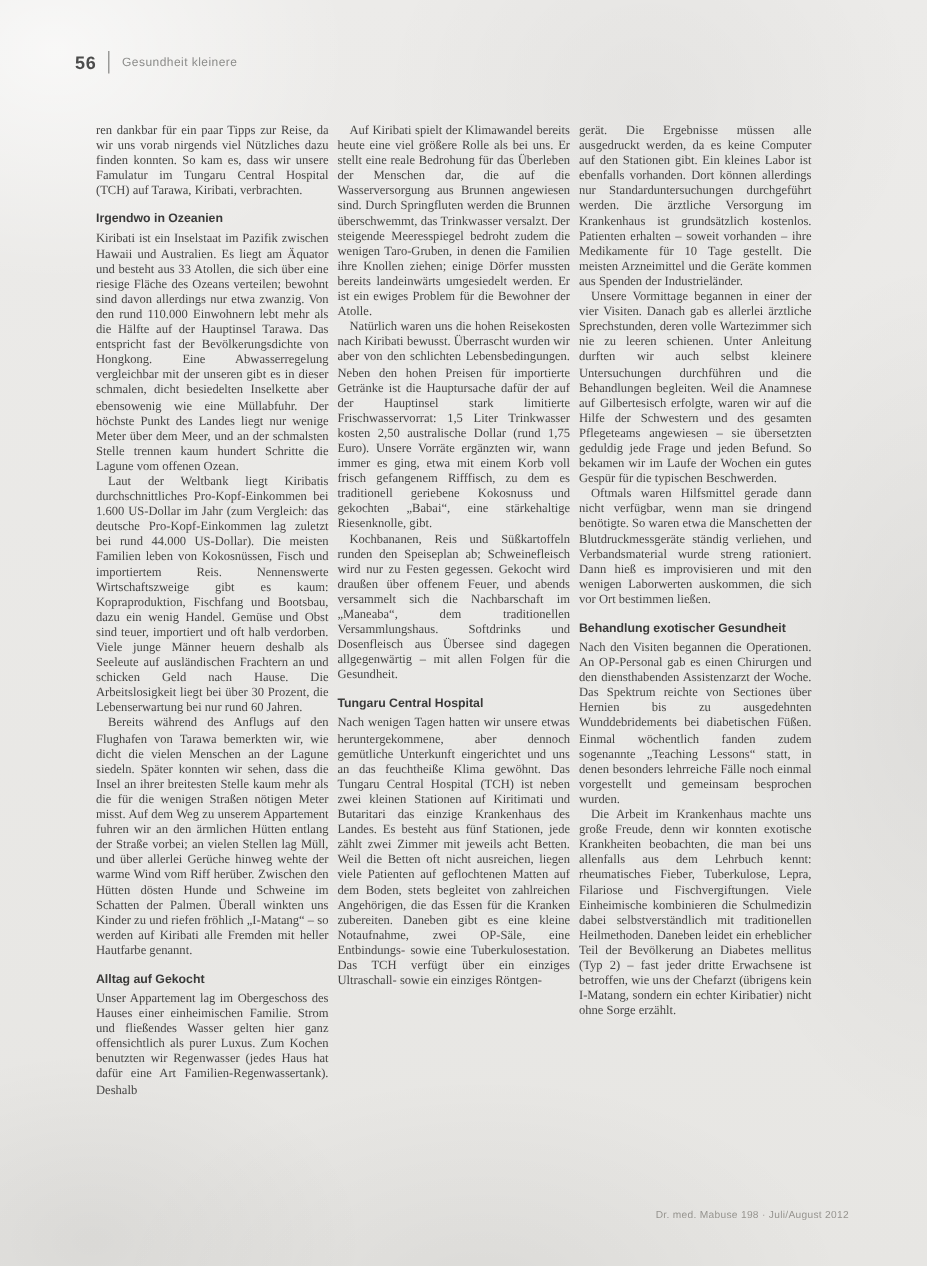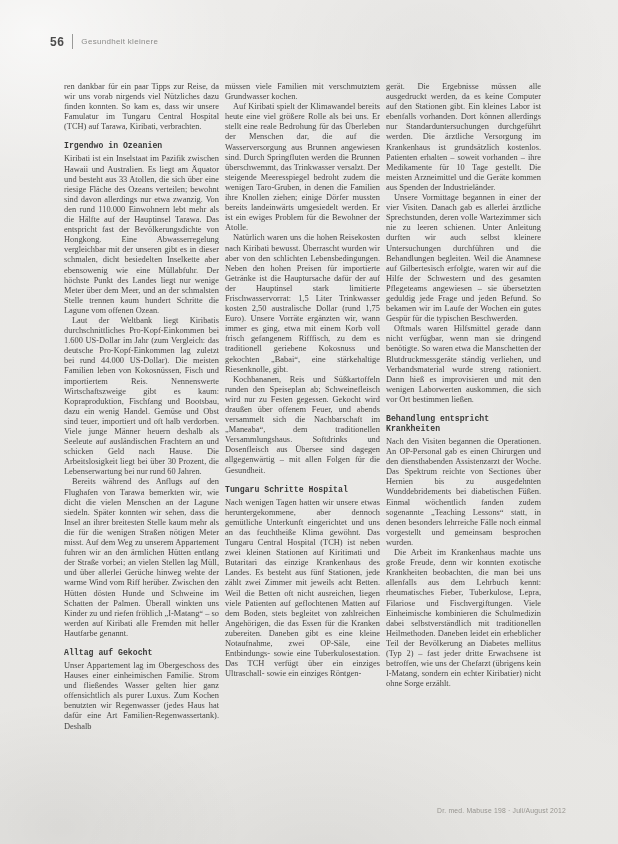--- a/index.html
+++ b/index.html
@@ -34,21 +34,21 @@
   }
   .col{width:155px;flex:0 0 155px;}
   .para{
     margin:0;
     font-size:8.4px;line-height:10.1px;color:#454443;
     text-align:justify;overflow-wrap:break-word;
   }
   .para.indent{text-indent:8px;}
   .subhead{
     margin:9px 0 3px 0;
-    font-family:Liberation Mono, monospace;
+    font-family:Liberation Sans, sans-serif;
     font-size:8.2px;line-height:10px;font-weight:bold;color:#3a3a39;
   }
   .ftr{
     position:absolute;right:52px;bottom:30px;
     font-family:"Liberation Sans", sans-serif;
     font-size:6.8px;color:#96948f;letter-spacing:0.2px;
     filter:blur(0.3px);
   }
 </style>
 </head>
@@ -66,32 +66,31 @@
     <div class="col" id="col-0">
         <p class="para">ren dankbar für ein paar Tipps zur Reise, da wir uns vorab nirgends viel Nützliches dazu finden konnten. So kam es, dass wir unsere Famulatur im Tungaru Central Hospital (TCH) auf Tarawa, Kiribati, verbrachten.</p>
         <h3 class="subhead">Irgendwo in Ozeanien</h3>
         <p class="para">Kiribati ist ein Inselstaat im Pazifik zwischen Hawaii und Australien. Es liegt am Äquator und besteht aus 33 Atollen, die sich über eine riesige Fläche des Ozeans verteilen; bewohnt sind davon allerdings nur etwa zwanzig. Von den rund 110.000 Einwohnern lebt mehr als die Hälfte auf der Hauptinsel Tarawa. Das entspricht fast der Bevölkerungsdichte von Hongkong. Eine Abwasserregelung vergleichbar mit der unseren gibt es in dieser schmalen, dicht besiedelten Inselkette aber ebensowenig wie eine Müllabfuhr. Der höchste Punkt des Landes liegt nur wenige Meter über dem Meer, und an der schmalsten Stelle trennen kaum hundert Schritte die Lagune vom offenen Ozean.</p>
         <p class="para indent">Laut der Weltbank liegt Kiribatis durchschnittliches Pro-Kopf-Einkommen bei 1.600 US-Dollar im Jahr (zum Vergleich: das deutsche Pro-Kopf-Einkommen lag zuletzt bei rund 44.000 US-Dollar). Die meisten Familien leben von Kokosnüssen, Fisch und importiertem Reis. Nennenswerte Wirtschaftszweige gibt es kaum: Kopraproduktion, Fischfang und Bootsbau, dazu ein wenig Handel. Gemüse und Obst sind teuer, importiert und oft halb verdorben. Viele junge Männer heuern deshalb als Seeleute auf ausländischen Frachtern an und schicken Geld nach Hause. Die Arbeitslosigkeit liegt bei über 30 Prozent, die Lebenserwartung bei nur rund 60 Jahren.</p>
         <p class="para indent">Bereits während des Anflugs auf den Flughafen von Tarawa bemerkten wir, wie dicht die vielen Menschen an der Lagune siedeln. Später konnten wir sehen, dass die Insel an ihrer breitesten Stelle kaum mehr als die für die wenigen Straßen nötigen Meter misst. Auf dem Weg zu unserem Appartement fuhren wir an den ärmlichen Hütten entlang der Straße vorbei; an vielen Stellen lag Müll, und über allerlei Gerüche hinweg wehte der warme Wind vom Riff herüber. Zwischen den Hütten dösten Hunde und Schweine im Schatten der Palmen. Überall winkten uns Kinder zu und riefen fröhlich „I-Matang“ – so werden auf Kiribati alle Fremden mit heller Hautfarbe genannt.</p>
         <h3 class="subhead">Alltag auf Gekocht</h3>
         <p class="para">Unser Appartement lag im Obergeschoss des Hauses einer einheimischen Familie. Strom und fließendes Wasser gelten hier ganz offensichtlich als purer Luxus. Zum Kochen benutzten wir Regenwasser (jedes Haus hat dafür eine Art Familien-Regenwassertank). Deshalb</p>
       </div>
     <div class="col" id="col-1">
-        <p class="para">müssen viele Familien mit verschmutztem Grundwasser kochen.</p>
         <p class="para indent">Auf Kiribati spielt der Klimawandel bereits heute eine viel größere Rolle als bei uns. Er stellt eine reale Bedrohung für das Überleben der Menschen dar, die auf die Wasserversorgung aus Brunnen angewiesen sind. Durch Springfluten werden die Brunnen überschwemmt, das Trinkwasser versalzt. Der steigende Meeresspiegel bedroht zudem die wenigen Taro-Gruben, in denen die Familien ihre Knollen ziehen; einige Dörfer mussten bereits landeinwärts umgesiedelt werden. Er ist ein ewiges Problem für die Bewohner der Atolle.</p>
         <p class="para indent">Natürlich waren uns die hohen Reisekosten nach Kiribati bewusst. Überrascht wurden wir aber von den schlichten Lebensbedingungen. Neben den hohen Preisen für importierte Getränke ist die Hauptursache dafür der auf der Hauptinsel stark limitierte Frischwasservorrat: 1,5 Liter Trinkwasser kosten 2,50 australische Dollar (rund 1,75 Euro). Unsere Vorräte ergänzten wir, wann immer es ging, etwa mit einem Korb voll frisch gefangenem Rifffisch, zu dem es traditionell geriebene Kokosnuss und gekochten „Babai“, eine stärkehaltige Riesenknolle, gibt.</p>
         <p class="para indent">Kochbananen, Reis und Süßkartoffeln runden den Speiseplan ab; Schweinefleisch wird nur zu Festen gegessen. Gekocht wird draußen über offenem Feuer, und abends versammelt sich die Nachbarschaft im „Maneaba“, dem traditionellen Versammlungshaus. Softdrinks und Dosenfleisch aus Übersee sind dagegen allgegenwärtig – mit allen Folgen für die Gesundheit.</p>
-        <h3 class="subhead">Tungaru Schritte Hospital</h3>
+        <h3 class="subhead">Tungaru Central Hospital</h3>
         <p class="para">Nach wenigen Tagen hatten wir unsere etwas heruntergekommene, aber dennoch gemütliche Unterkunft eingerichtet und uns an das feuchtheiße Klima gewöhnt. Das Tungaru Central Hospital (TCH) ist neben zwei kleinen Stationen auf Kiritimati und Butaritari das einzige Krankenhaus des Landes. Es besteht aus fünf Stationen, jede zählt zwei Zimmer mit jeweils acht Betten. Weil die Betten oft nicht ausreichen, liegen viele Patienten auf geflochtenen Matten auf dem Boden, stets begleitet von zahlreichen Angehörigen, die das Essen für die Kranken zubereiten. Daneben gibt es eine kleine Notaufnahme, zwei OP-Säle, eine Entbindungs- sowie eine Tuberkulosestation. Das TCH verfügt über ein einziges Ultraschall- sowie ein einziges Röntgen-</p>
       </div>
     <div class="col" id="col-2">
         <p class="para">gerät. Die Ergebnisse müssen alle ausgedruckt werden, da es keine Computer auf den Stationen gibt. Ein kleines Labor ist ebenfalls vorhanden. Dort können allerdings nur Standarduntersuchungen durchgeführt werden. Die ärztliche Versorgung im Krankenhaus ist grundsätzlich kostenlos. Patienten erhalten – soweit vorhanden – ihre Medikamente für 10 Tage gestellt. Die meisten Arzneimittel und die Geräte kommen aus Spenden der Industrieländer.</p>
         <p class="para indent">Unsere Vormittage begannen in einer der vier Visiten. Danach gab es allerlei ärztliche Sprechstunden, deren volle Wartezimmer sich nie zu leeren schienen. Unter Anleitung durften wir auch selbst kleinere Untersuchungen durchführen und die Behandlungen begleiten. Weil die Anamnese auf Gilbertesisch erfolgte, waren wir auf die Hilfe der Schwestern und des gesamten Pflegeteams angewiesen – sie übersetzten geduldig jede Frage und jeden Befund. So bekamen wir im Laufe der Wochen ein gutes Gespür für die typischen Beschwerden.</p>
         <p class="para indent">Oftmals waren Hilfsmittel gerade dann nicht verfügbar, wenn man sie dringend benötigte. So waren etwa die Manschetten der Blutdruckmessgeräte ständig verliehen, und Verbandsmaterial wurde streng rationiert. Dann hieß es improvisieren und mit den wenigen Laborwerten auskommen, die sich vor Ort bestimmen ließen.</p>
-        <h3 class="subhead">Behandlung entspricht Krankheiten</h3>
+        <h3 class="subhead">Behandlung exotischer Gesundheit</h3>
         <p class="para">Nach den Visiten begannen die Operationen. An OP-Personal gab es einen Chirurgen und den diensthabenden Assistenzarzt der Woche. Das Spektrum reichte von Sectiones über Hernien bis zu ausgedehnten Wunddebridements bei diabetischen Füßen. Einmal wöchentlich fanden zudem sogenannte „Teaching Lessons“ statt, in denen besonders lehrreiche Fälle noch einmal vorgestellt und gemeinsam besprochen wurden.</p>
         <p class="para indent">Die Arbeit im Krankenhaus machte uns große Freude, denn wir konnten exotische Krankheiten beobachten, die man bei uns allenfalls aus dem Lehrbuch kennt: rheumatisches Fieber, Tuberkulose, Lepra, Filariose und Fischvergiftungen. Viele Einheimische kombinieren die Schulmedizin dabei selbstverständlich mit traditionellen Heilmethoden. Daneben leidet ein erheblicher Teil der Bevölkerung an Diabetes mellitus (Typ 2) – fast jeder dritte Erwachsene ist betroffen, wie uns der Chefarzt (übrigens kein I-Matang, sondern ein echter Kiribatier) nicht ohne Sorge erzählt.</p>
       </div>
   </main>
 
   <footer class="ftr">
     <span>Dr. med. Mabuse 198 · Juli/August 2012</span>
   </footer>
 
 </div>

